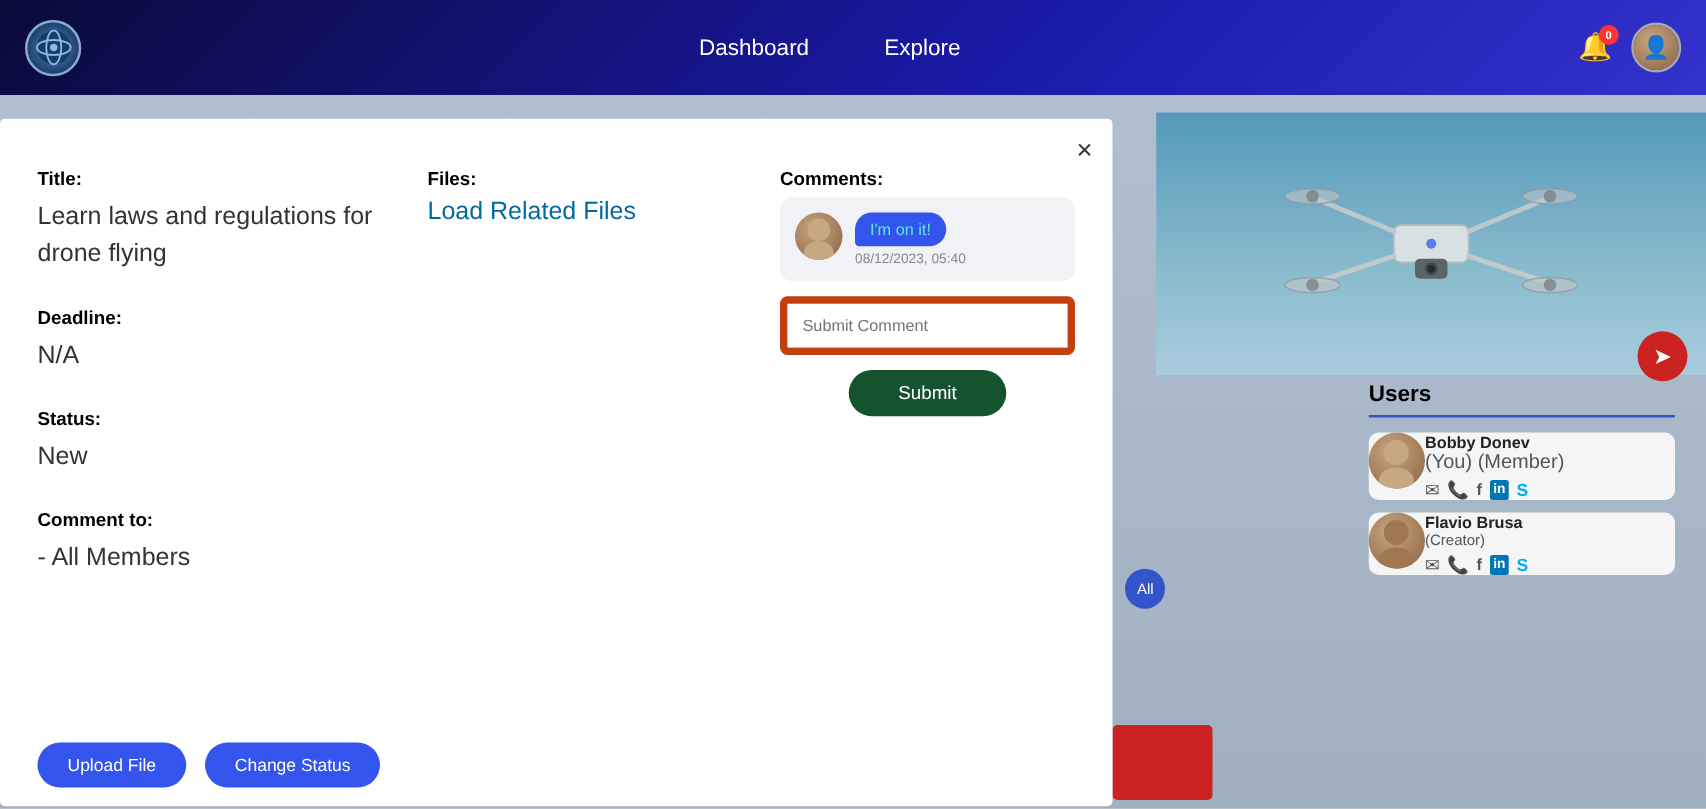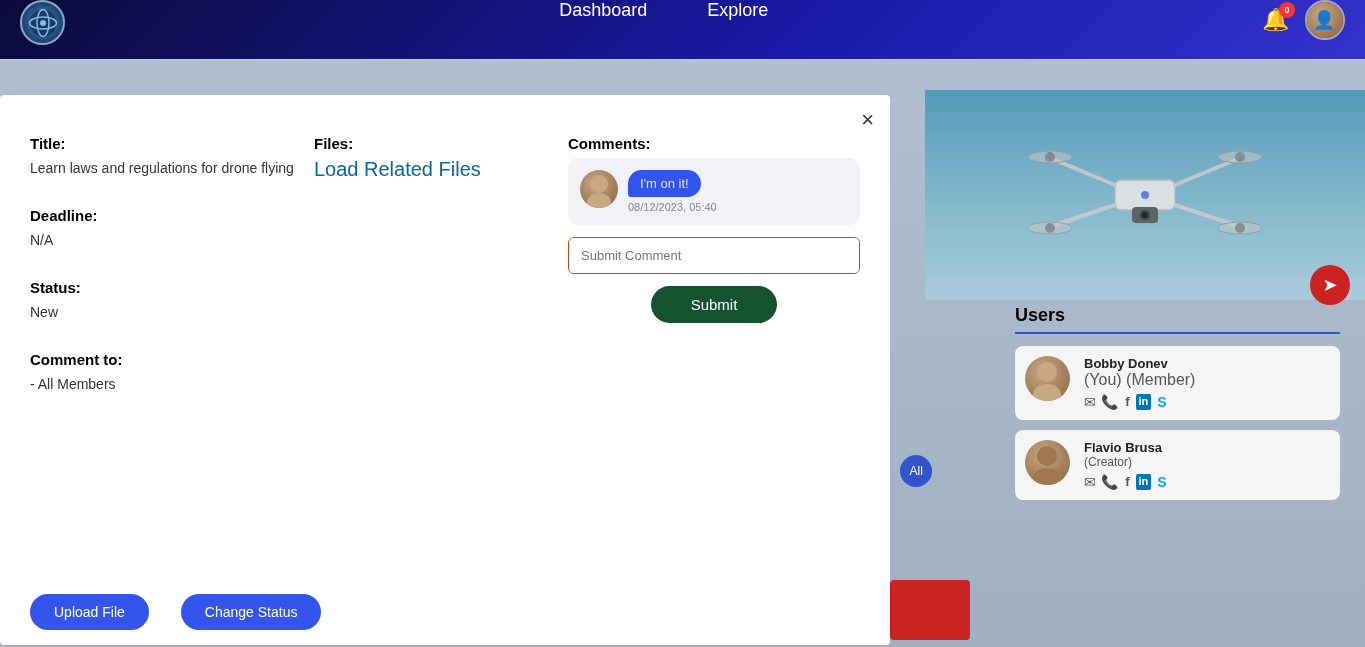--- a/index.html
+++ b/index.html
@@ -2,24 +2,24 @@
 <html><head>
   <meta charset="utf-8">
   <style>
     * { box-sizing: border-box; margin: 0; padding: 0; }
     body { font-family: Arial, sans-serif; background: #ccc; width: 1365px; height: 647px; overflow: hidden; position: relative; }
 
     
     .navbar {
       position: absolute;
       top: 0; left: 0; right: 0;
-      height: 59px;
+      height: 76px;
       background: linear-gradient(135deg, #0a0a3a 0%, #1a1aaa 60%, #3333cc 100%);
       display: flex;
-      align-items: flex-start;
+      align-items: center;
       padding: 0 20px;
       z-index: 10;
     }
     .navbar-logo {
       width: 45px;
       height: 45px;
       border-radius: 50%;
       background: radial-gradient(circle, #4488cc, #112244);
       display: flex; align-items: center; justify-content: center;
       overflow: hidden;
@@ -95,25 +95,24 @@
       background: linear-gradient(180deg, #5599bb 0%, #88bbcc 60%, #aaccdd 100%);
       display: flex; align-items: center; justify-content: center;
       overflow: hidden;
     }
     .drone-svg {
       opacity: 0.85;
     }
     .user-card {
       background: #f5f5f5;
       border-radius: 8px;
-      padding: 10px;
       margin-bottom: 10px;
       display: flex;
       align-items: flex-start;
-      gap: 14px;
+      gap: 0;
     }
     .user-avatar {
       width: 45px; height: 45px;
       border-radius: 50%;
       background: radial-gradient(circle at 40% 35%, #c8a882, #8a6040);
       flex-shrink: 0;
       display: flex; align-items: center; justify-content: center;
       font-size: 20px;
       color: #fff;
       overflow: hidden;
@@ -182,32 +181,32 @@
       cursor: pointer;
       color: #333;
       background: none;
       border: none;
     }
 
     
     .modal-grid {
       display: grid;
       grid-template-columns: 280px 250px 1fr;
-      gap: 4px;
+      gap: 32px;
       margin-top: 10px;
     }
 
     .section-label {
       font-weight: bold;
       font-size: 15px;
       margin-bottom: 6px;
     }
 
     .section-value {
-      font-size: 14px;
+      font-size: 20px;
       color: #333;
       line-height: 1.5;
     }
 
     .section-block {
       margin-bottom: 28px;
     }
 
     .files-link {
       color: #0369a1;
@@ -230,34 +229,34 @@
       width: 38px; height: 38px;
       border-radius: 50%;
       background: radial-gradient(circle at 40% 35%, #c8a882, #8a6040);
       flex-shrink: 0;
       display: flex; align-items: center; justify-content: center;
       overflow: hidden;
     }
     .comment-content {}
     .comment-bubble {
       background: #3355ee;
-      color: #e5e5e5;
+      color: #5eead4;
       border-radius: 16px 16px 16px 4px;
       padding: 6px 12px;
       font-size: 13px;
       display: inline-block;
       margin-bottom: 4px;
     }
     .comment-time {
       font-size: 11px;
       color: #888;
     }
 
     .comment-input-wrapper {
-      border: 1px solid #c2410c;
+      border: 6px solid #c2410c;
       border-radius: 6px;
       overflow: hidden;
       margin-bottom: 12px;
       text-decoration: underline;
     }
     .comment-input {
       width: 100%;
       padding: 10px 12px;
       border: none;
       outline: none;
@@ -276,21 +275,21 @@
       margin: 0 auto;
       min-width: 120px;
     }
 
     
     .modal-bottom {
       position: absolute;
       bottom: 15px;
       left: 30px;
       display: flex;
-      gap: 32px;
+      gap: 15px;
     }
     .action-btn {
       background: #3355ee;
       color: #fff;
       border: none;
       border-radius: 20px;
       padding: 10px 24px;
       font-size: 14px;
       cursor: pointer;
     }
@@ -345,21 +344,21 @@
     <circle cx="245" cy="113" r="5" fill="#888"></circle>
 
     <rect x="137" y="92" width="26" height="16" rx="4" fill="#555"></rect>
     <circle cx="150" cy="100" r="5" fill="#333"></circle>
     <circle cx="150" cy="100" r="3" fill="#111"></circle>
 
     <circle cx="150" cy="80" r="4" fill="#3355ee" opacity="0.8"></circle>
   </svg>
 </div>
 
-<div style="position:absolute; top:305px; right:25px; width:325px; z-index:5;">
+<div style="position:absolute; top:305px; right:25px; width:245px; z-index:5;">
   <div style="border-bottom: 2px solid #3355cc; margin-bottom:12px; padding-bottom:6px;">
     <span style="font-size:18px; font-weight:bold;">Users</span>
   </div>
 
   <div class="user-card">
     <div class="user-avatar">
       <svg width="45" height="45" viewBox="0 0 45 45">
           <circle cx="22" cy="16" r="10" fill="#c8a882"></circle>
           <ellipse cx="22" cy="38" rx="14" ry="10" fill="#c8a882"></ellipse>
         </svg>

